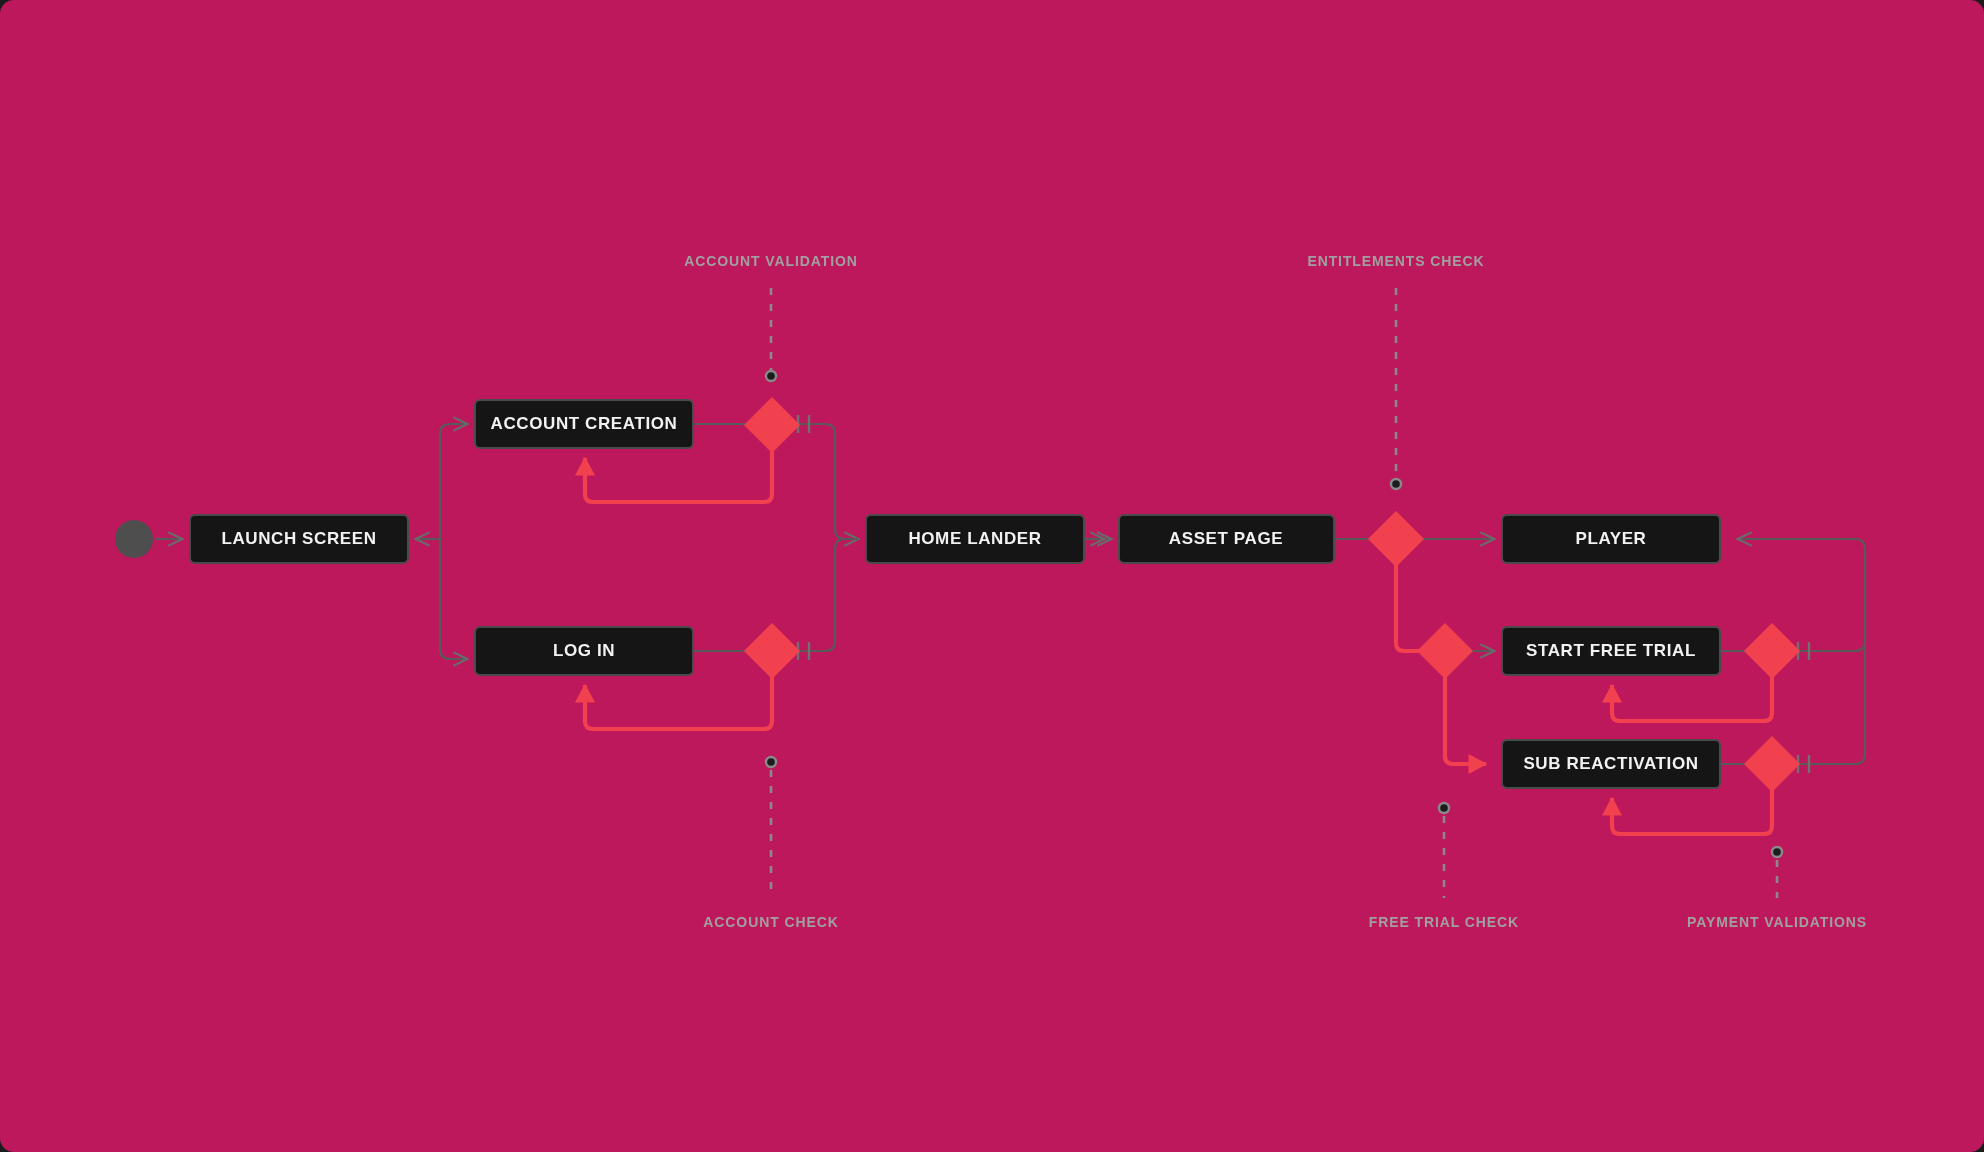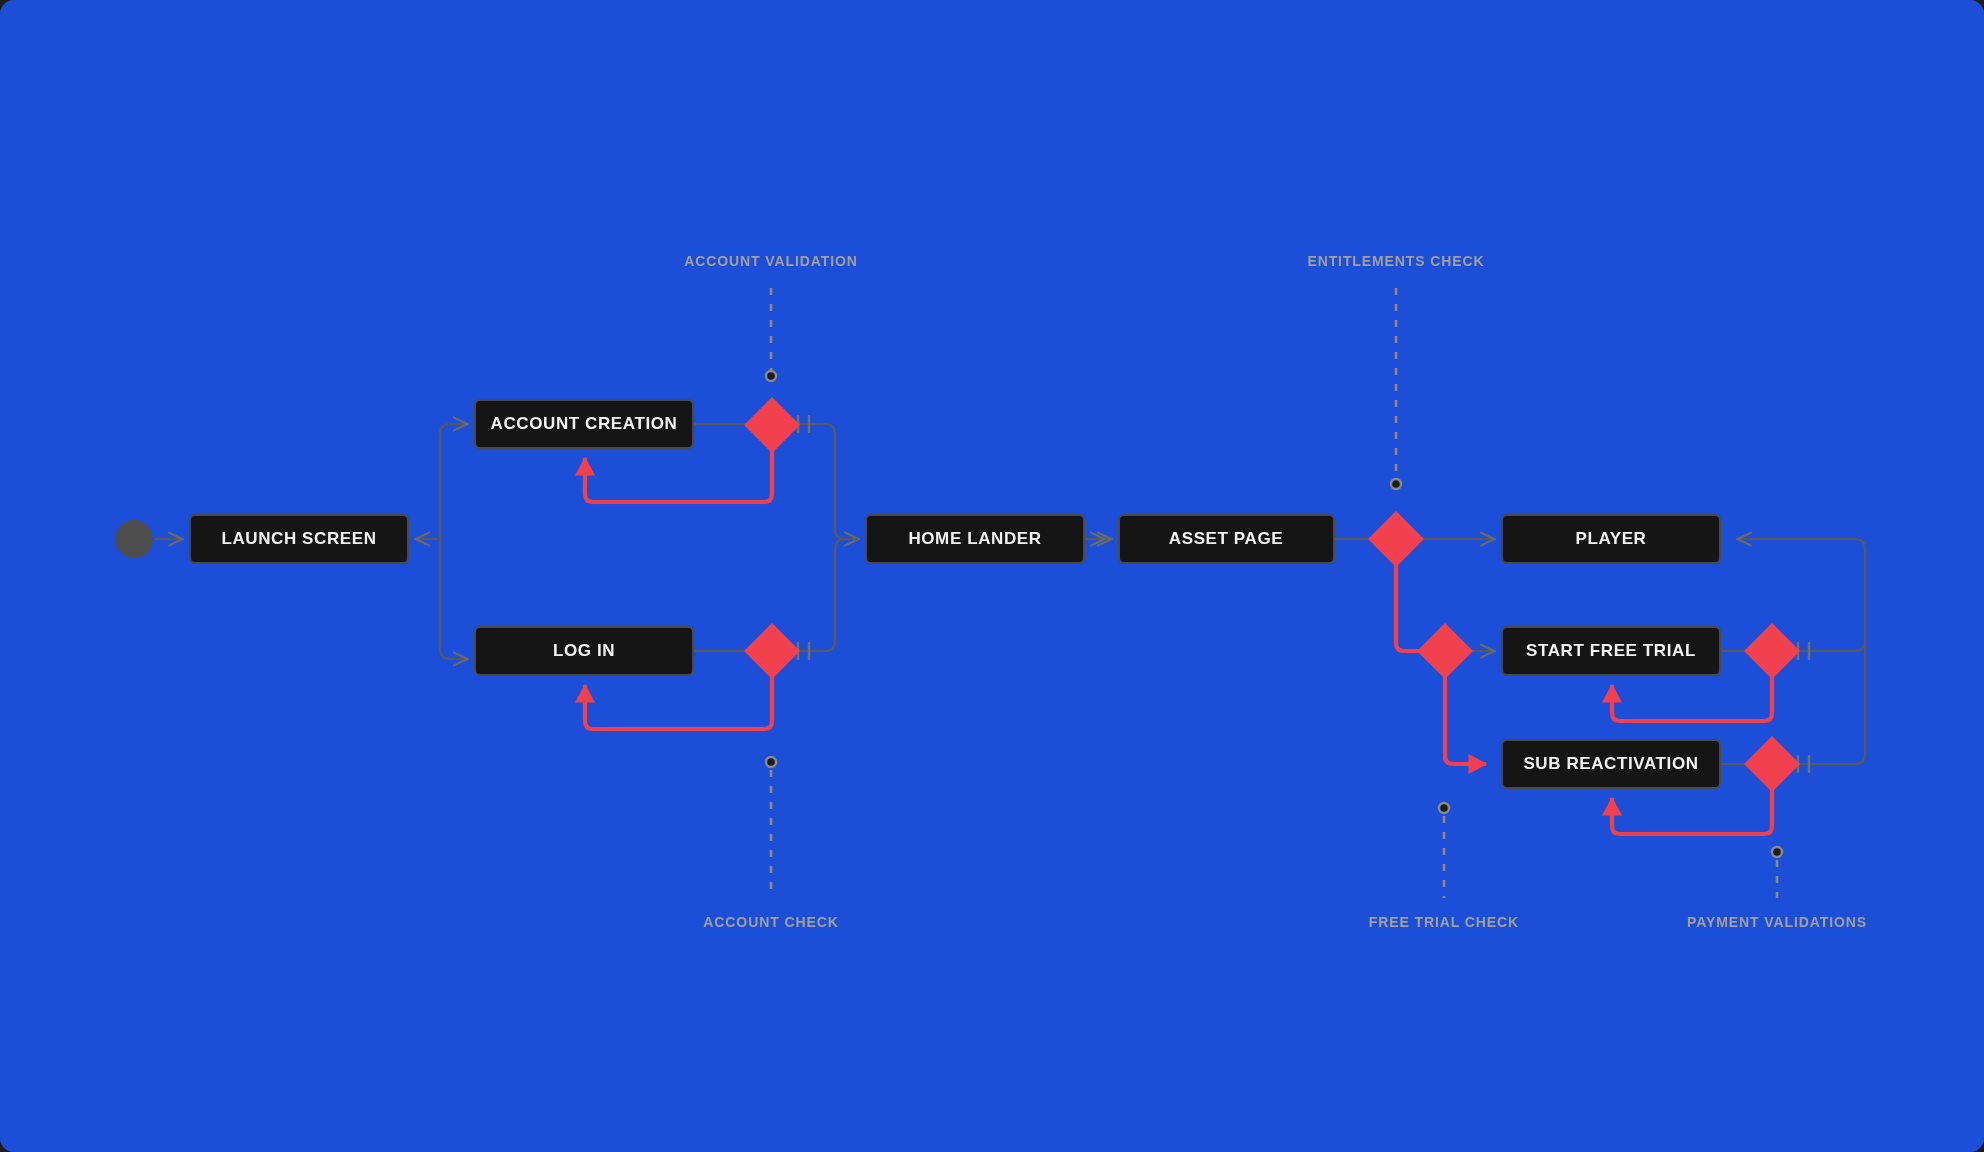--- a/index.html
+++ b/index.html
@@ -9,21 +9,21 @@
     background: #1c1c1c;
     width: 1984px;
     height: 1152px;
     overflow: hidden;
     font-family: "Liberation Sans", sans-serif;
   }
   #canvas-root {
     position: relative;
     width: 1984px;
     height: 1152px;
-    background: #1d4ed8;
+    background: #be185d;
     border-radius: 14px;
   }
   svg.flow {
     position: absolute;
     inset: 0;
     width: 1984px;
     height: 1152px;
     display: block;
   }
   .node-rect {

